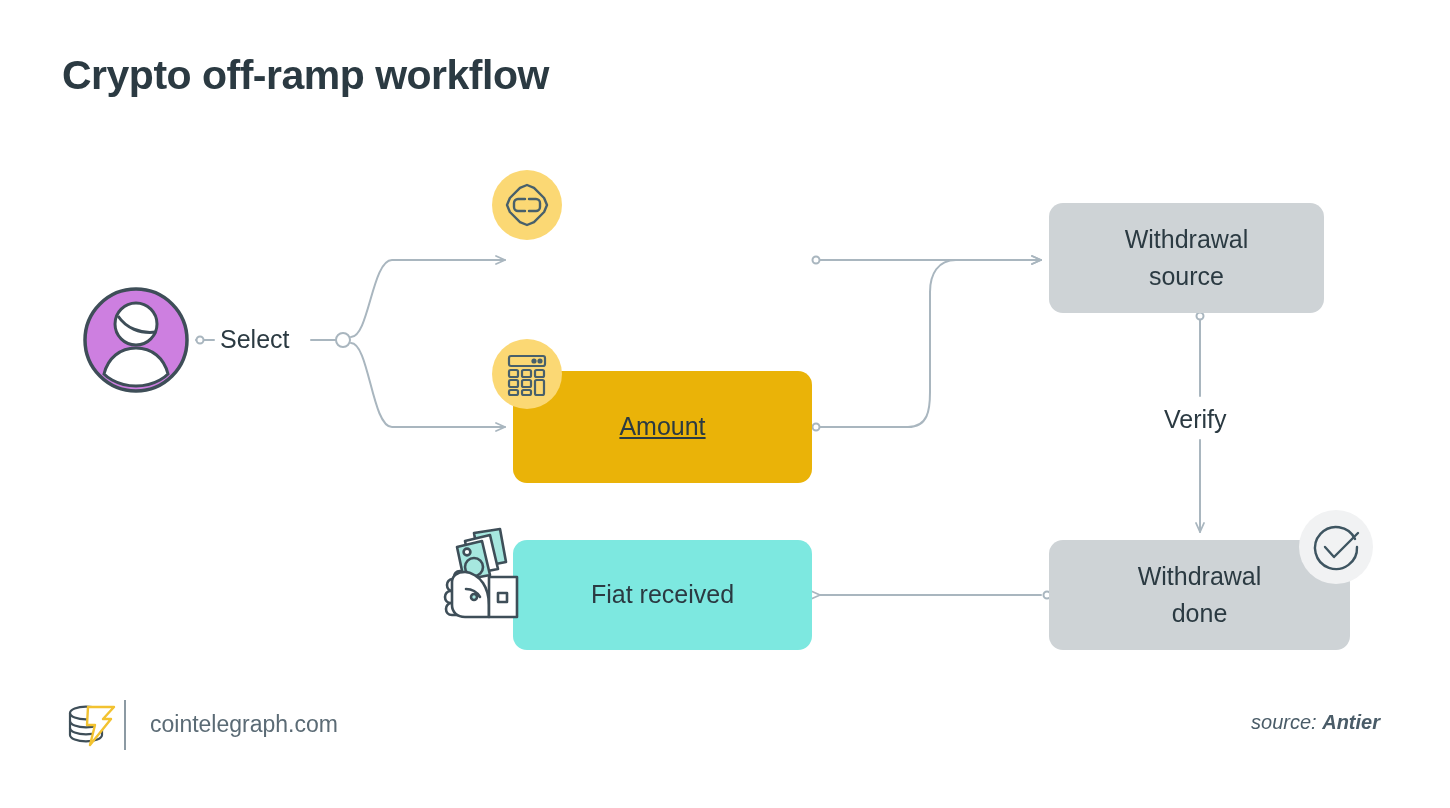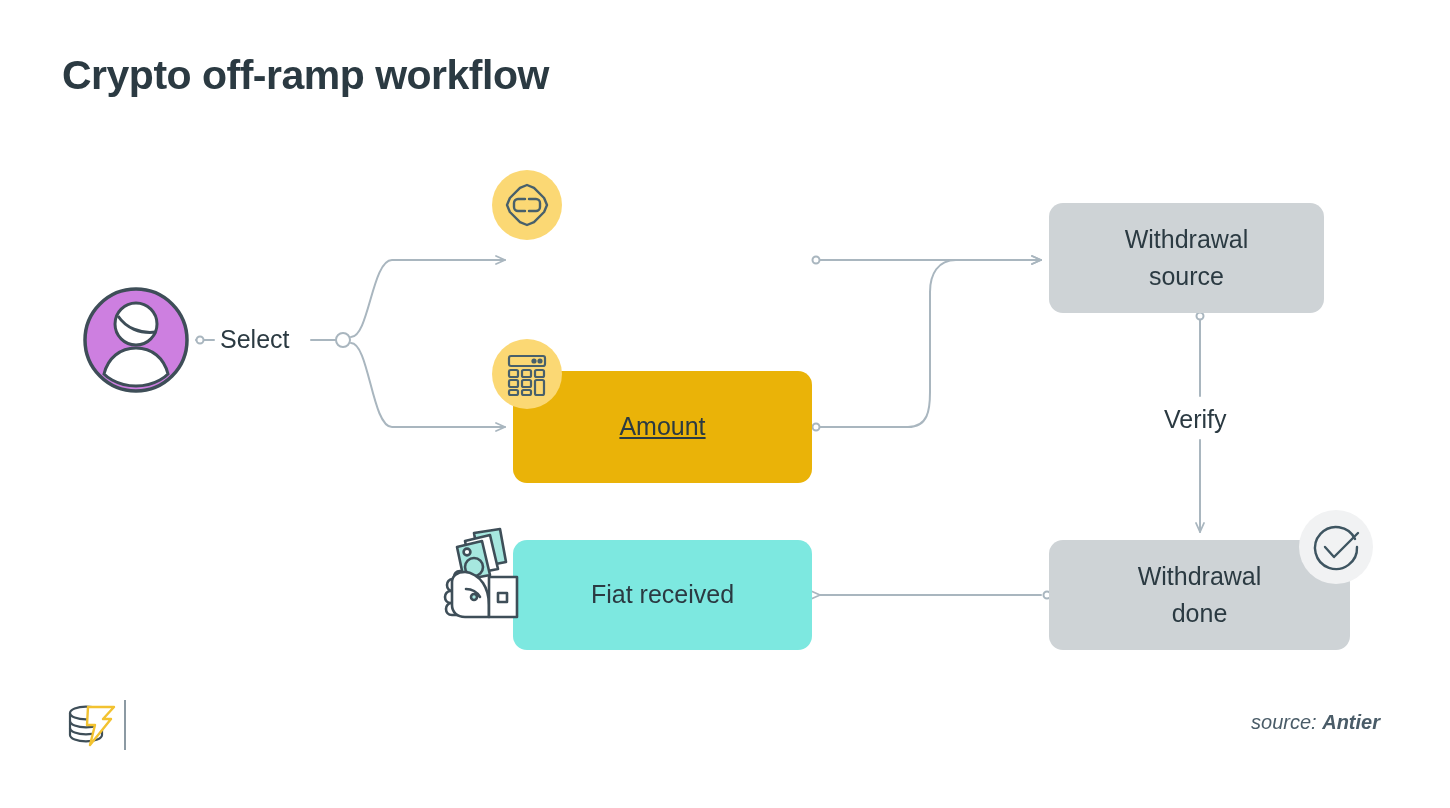--- a/index.html
+++ b/index.html
@@ -218,17 +218,18 @@
   <svg class="footer-logo" viewBox="0 0 56 56">
     <g fill="none" stroke="#3E4E58" stroke-width="2.2">
       <ellipse cx="24" cy="16" rx="16" ry="6.4"></ellipse>
       <path d="M8 16 L8 24 C8 27.5 15.2 30.4 24 30.4 C32.8 30.4 40 27.5 40 24 L40 16"></path>
       <path d="M8 24 L8 31 C8 34.5 15.2 37.4 24 37.4 C32.8 37.4 40 34.5 40 31 L40 24"></path>
       <path d="M8 31 L8 38 C8 41.5 15.2 44.4 24 44.4 C32.8 44.4 40 41.5 40 38 L40 31"></path>
     </g>
     <path d="M26 10 L52 10 L41 22 L49 22 L28 48 L33 28 L25 28 Z" fill="#ffffff" stroke="#F2C230" stroke-width="2.4" stroke-linejoin="round"></path>
   </svg>
   <div class="footer-divider"></div>
+  <div class="footer-site">cointelegraph.com</div>
   <div class="footer-source">
     <span>source: </span><b>Antier</b>
   </div>
 
 </div>
 
 </body></html>

